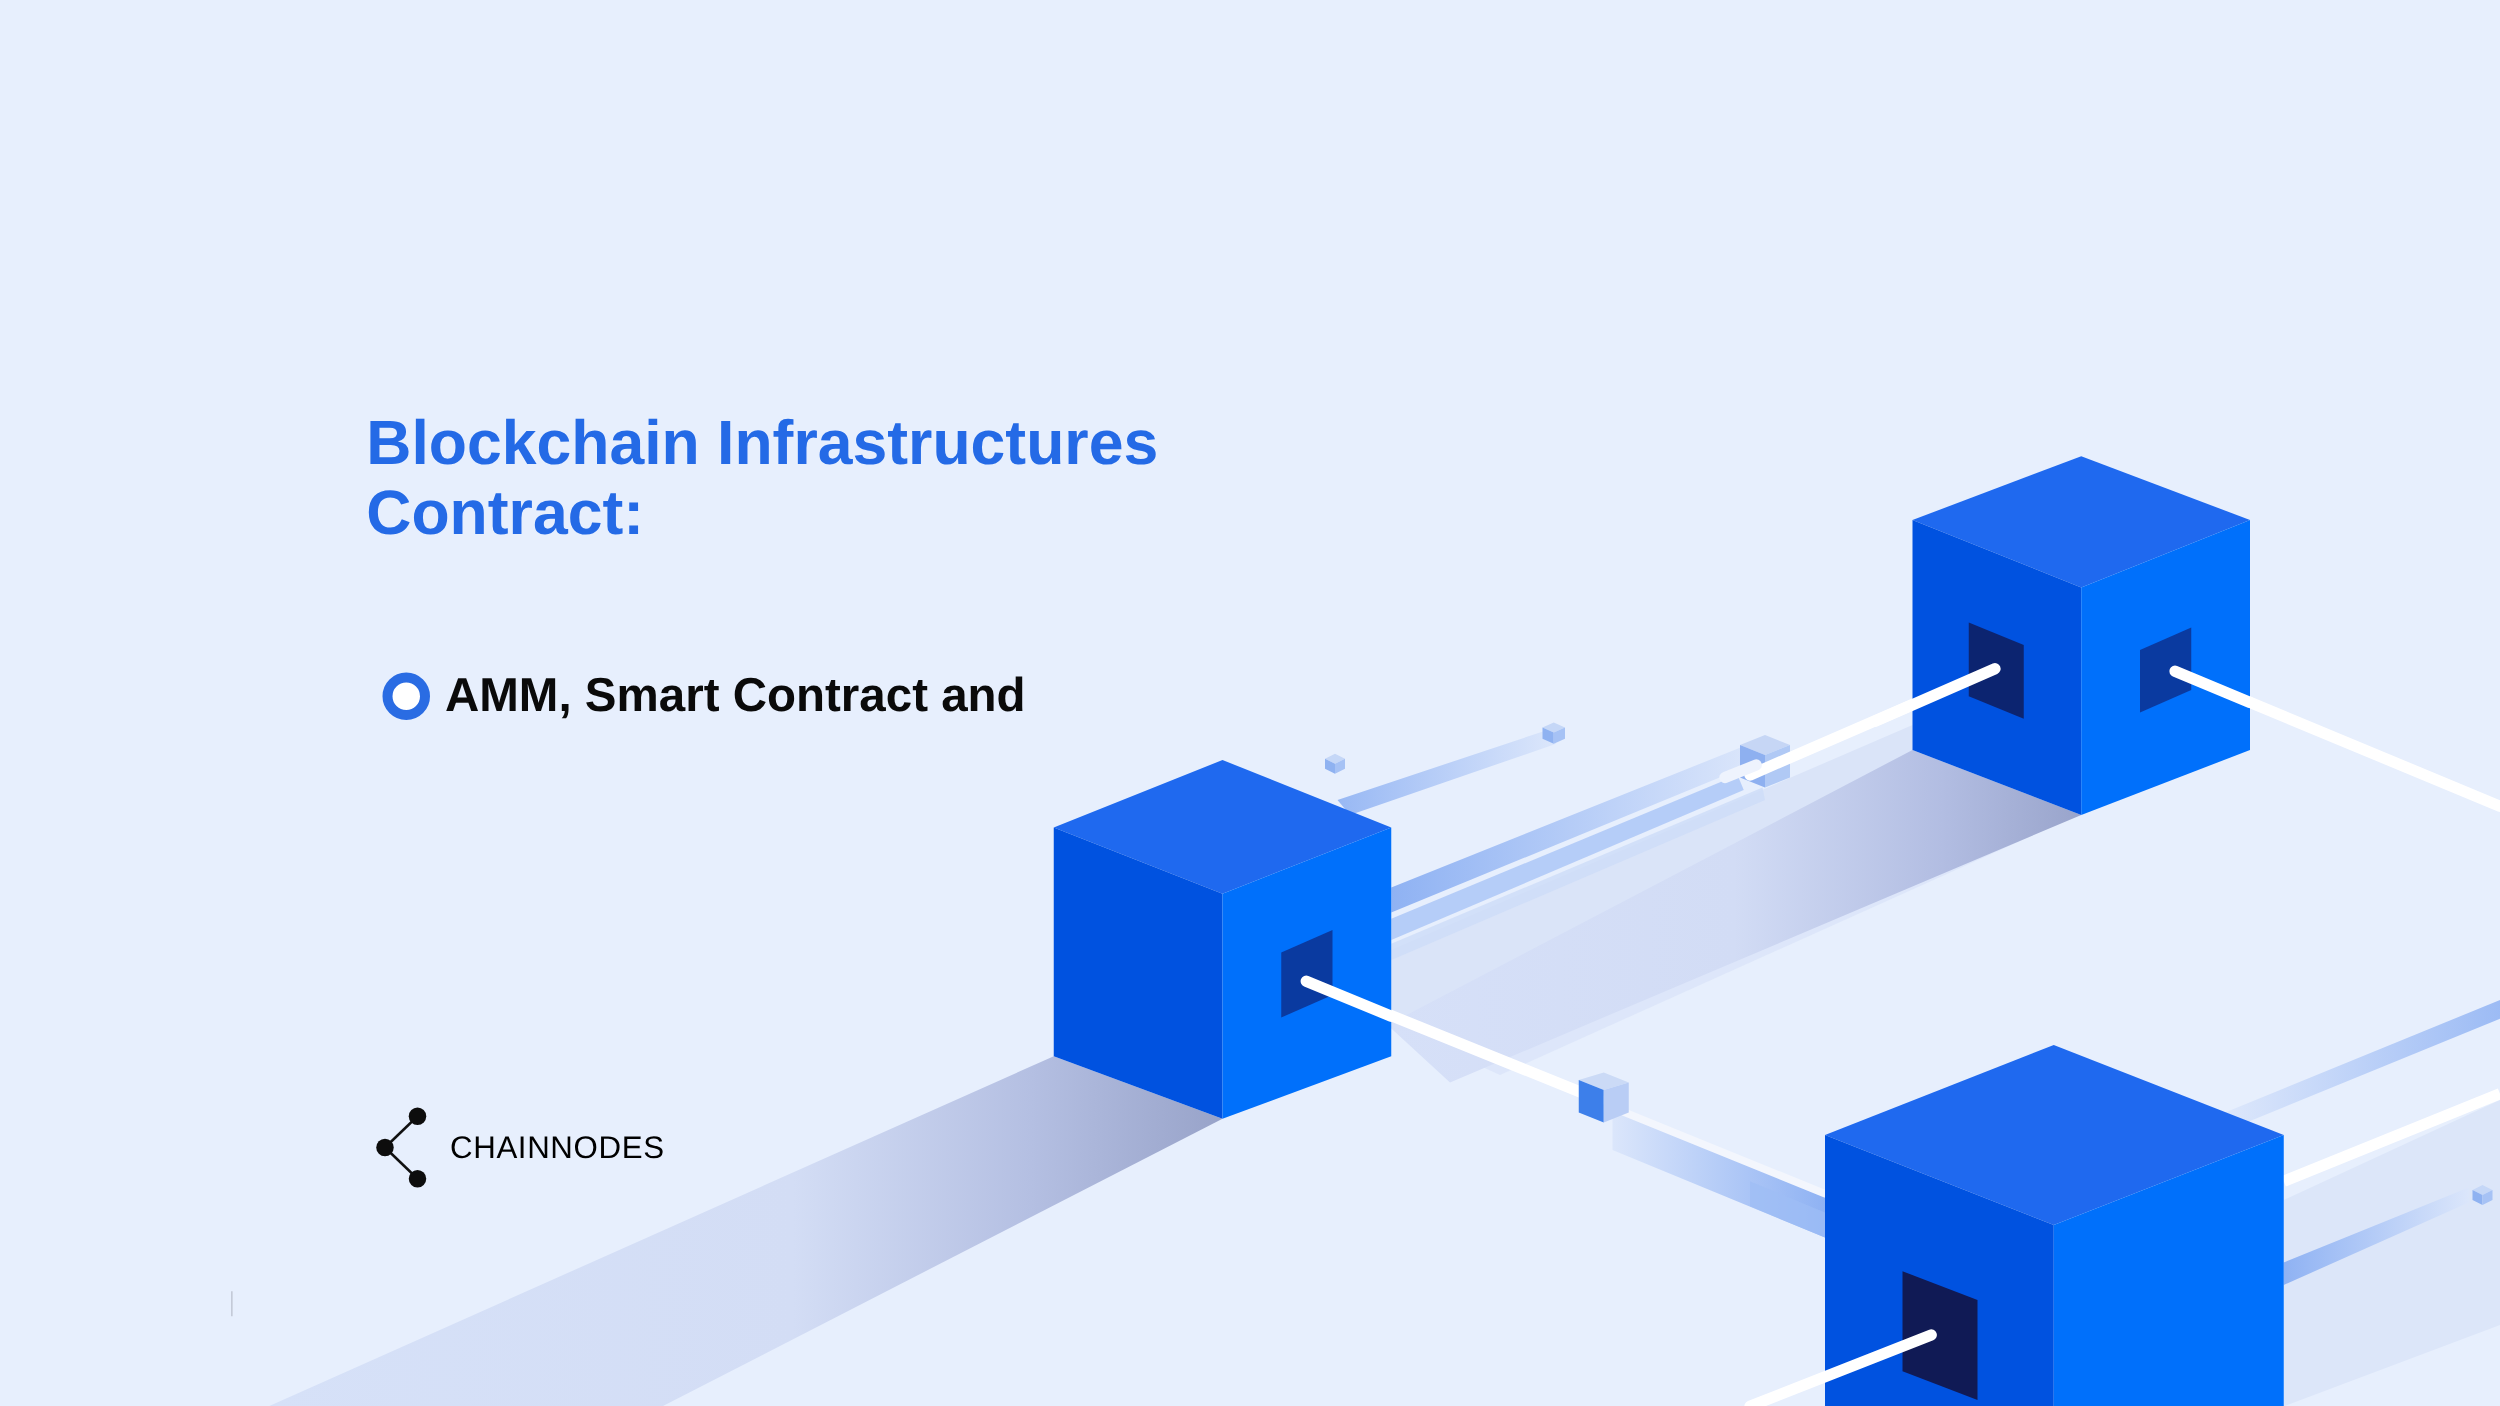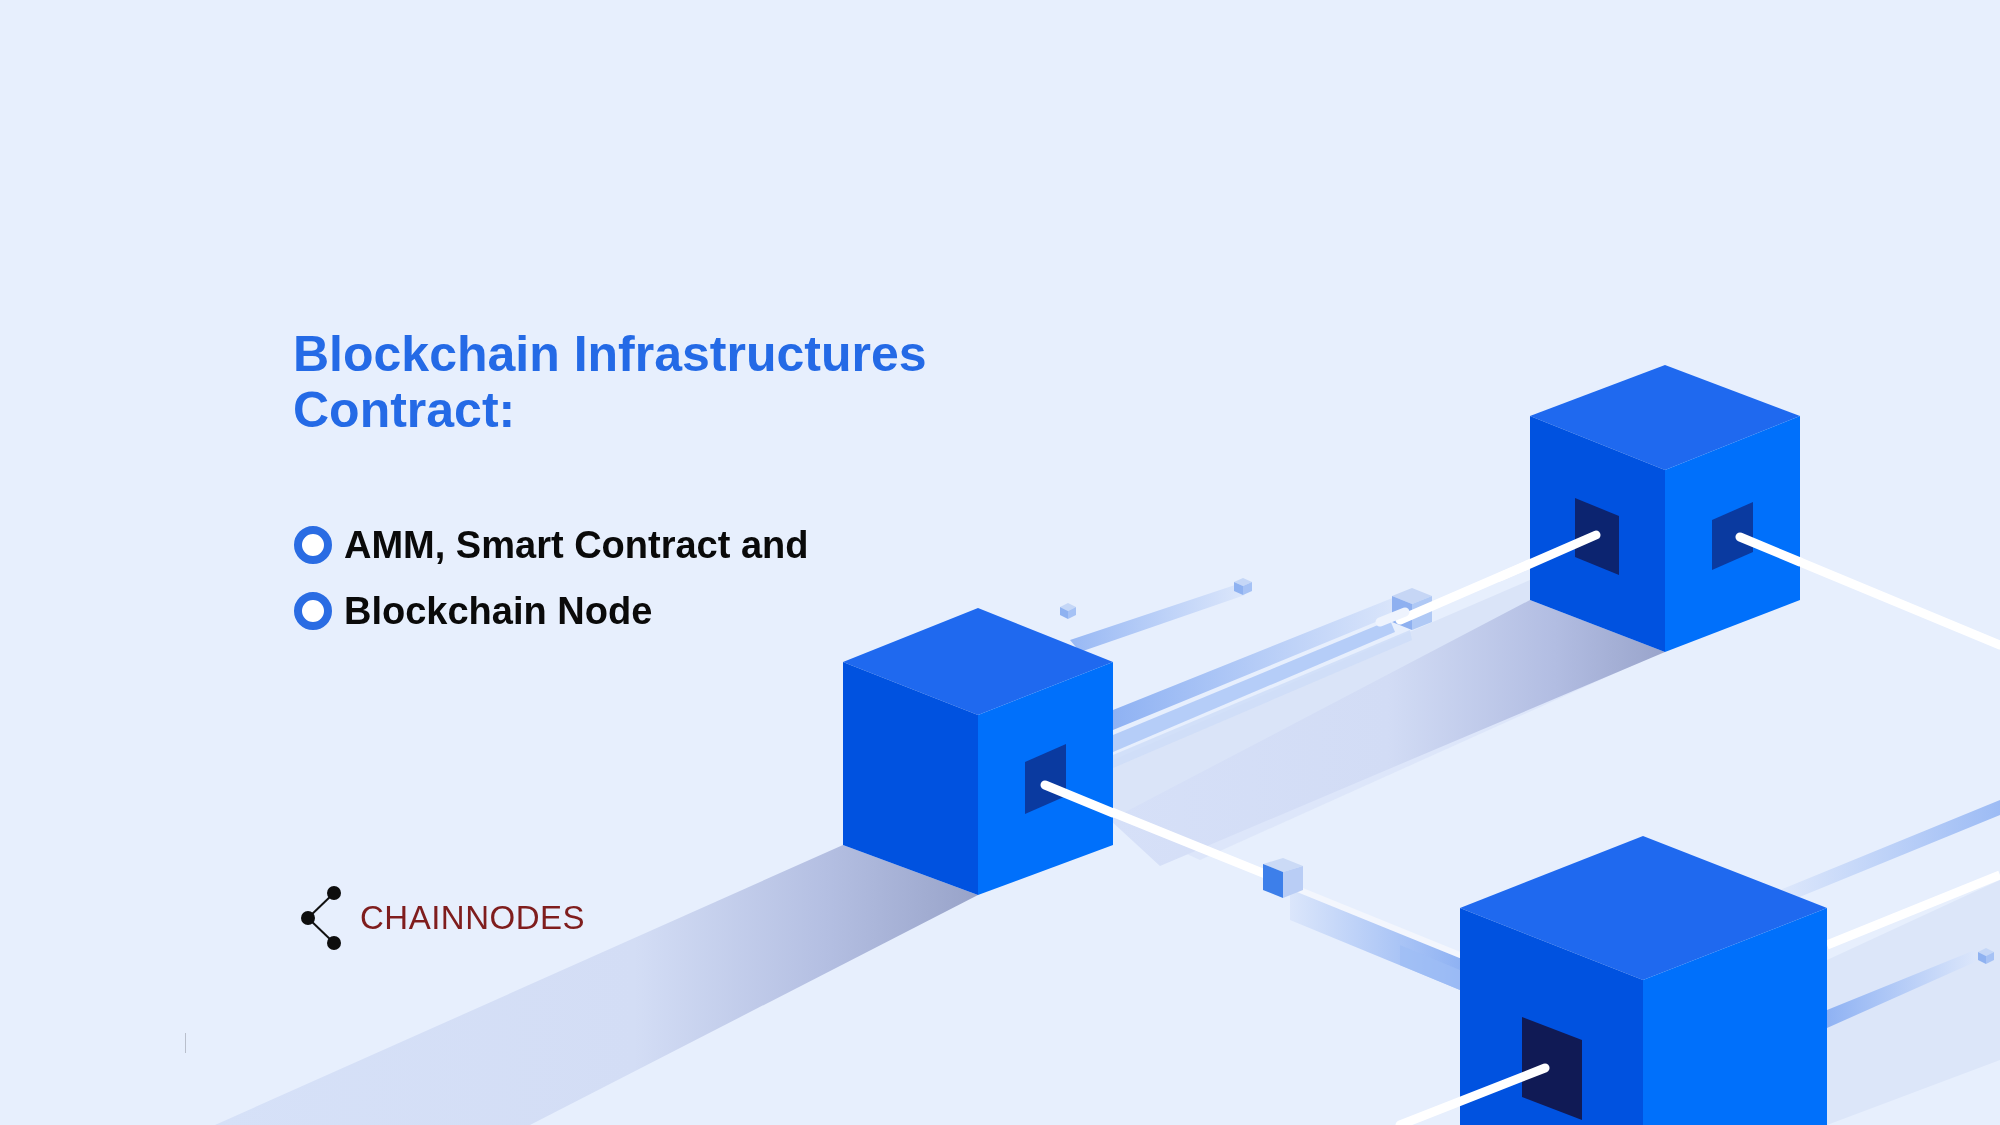--- a/index.html
+++ b/index.html
@@ -10,34 +10,34 @@
       font-family: "Liberation Sans", "DejaVu Sans", sans-serif;
     }
     .scene { position: absolute; left: 0; top: 0; width: 2000px; height: 1125px; }
     .content { position: absolute; left: 0; top: 0; width: 2000px; height: 828px; }
     .title {
       position: absolute; left: 293px; top: 326px;
       color: #246ae6; font-size: 50px; font-weight: bold; line-height: 56px;
       letter-spacing: 0px; margin: 0;
     }
     .title span { display: block; }
-    .bullets { position: absolute; left: 294px; top: 512px; margin: 0; padding: 0; list-style: none; }
+    .bullets { position: absolute; left: 294px; top: 512px; margin: 12px; padding: 0; list-style: none; }
     .bullet {
       display: flex; align-items: center; height: 66px;
       color: #0a0a0a; font-size: 38px; font-weight: bold;
     }
     .bullet-dot {
       width: 22px; height: 22px; border-radius: 50%;
       border: 8px solid #2a6ce3; background: #ffffff;
       margin-right: 12px; box-sizing: content-box;
       flex: 0 0 auto;
     }
     .brand { position: absolute; left: 298px; top: 885px; display: flex; align-items: center; }
     .brand-icon { width: 48px; height: 66px; margin-right: 14px; }
-    .brand-name { font-size: 33px; color: #7f1d1d; font-weight: normal; letter-spacing: 0.5px; }
+    .brand-name { font-size: 25px; color: #000000; font-weight: normal; letter-spacing: 0.5px; }
     .tick-mark { position: absolute; left: 185px; top: 1033px; width: 1px; height: 20px; background: #b9bfcc; }
   </style>
 </head>
 <body>
 
 <svg class="scene" viewBox="0 0 2000 1125" xmlns="http://www.w3.org/2000/svg">
   <defs>
     <linearGradient id="shadowGrad1" x1="0" y1="0" x2="1" y2="0">
       <stop offset="0" stop-color="#d6e1f8"></stop>
       <stop offset="0.55" stop-color="#d3ddf5"></stop>
@@ -144,24 +144,20 @@
   <h1 class="title">
     <span>Blockchain Infrastructures</span>
     <span>Contract:</span>
   </h1>
 
   <ul class="bullets">
     <li class="bullet">
       <span class="bullet-dot"></span>
       <span>AMM, Smart Contract and</span>
     </li>
-    <li class="bullet">
-      <span class="bullet-dot"></span>
-      <span>Blockchain Node</span>
-    </li>
   </ul>
 
   <div class="brand">
     <svg class="brand-icon" viewBox="0 0 48 66" xmlns="http://www.w3.org/2000/svg">
       <line x1="10" y1="33" x2="36" y2="8" stroke="#111" stroke-width="2"></line>
       <line x1="10" y1="33" x2="36" y2="58" stroke="#111" stroke-width="2"></line>
       <circle cx="10" cy="33" r="7" fill="#0d0d0d"></circle>
       <circle cx="36" cy="8" r="7" fill="#0d0d0d"></circle>
       <circle cx="36" cy="58" r="7" fill="#0d0d0d"></circle>
     </svg>

